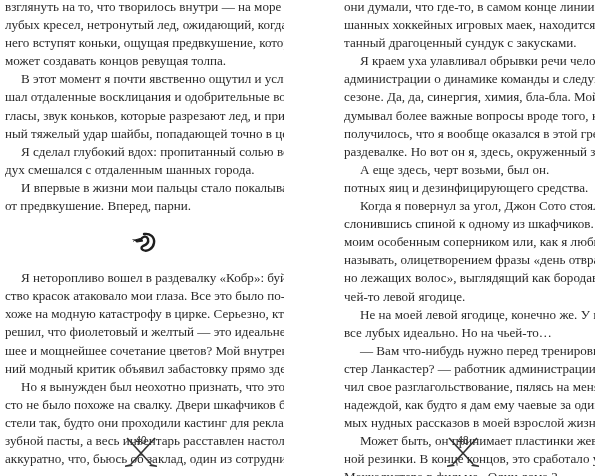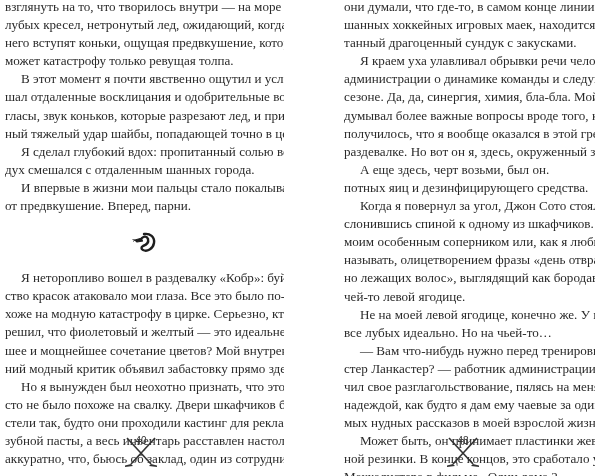--- a/index.html
+++ b/index.html
@@ -21,21 +21,21 @@
   </style>
 </head>
 <body>
 
 <div class="spread">
   <div class="page left">
     <div class="text" id="left-before">
         <span class="line">взглянуть на то, что творилось внутри — на море го-</span>
         <span class="line">лубых кресел, нетронутый лед, ожидающий, когда на</span>
         <span class="line">него вступят коньки, ощущая предвкушение, которое</span>
-        <span class="line last">может катастрофу только ревущая толпа.</span>
+        <span class="line last">может создавать концов ревущая толпа.</span>
         <span class="line ind">В этот момент я почти явственно ощутил и услы-</span>
         <span class="line">шал отдаленные восклицания и одобрительные воз-</span>
         <span class="line">гласы, звук коньков, которые разрезают лед, и прият-</span>
         <span class="line">ный тяжелый удар шайбы, попадающей точно в цель.</span>
         <span class="line ind">Я сделал глубокий вдох: пропитанный солью воз-</span>
         <span class="line last">дух смешался с отдаленным шанных города.</span>
         <span class="line ind">И впервые в жизни мои пальцы стало покалывать</span>
         <span class="line last">от предвкушение. Вперед, парни.</span>
       </div>
     <div class="divider">

